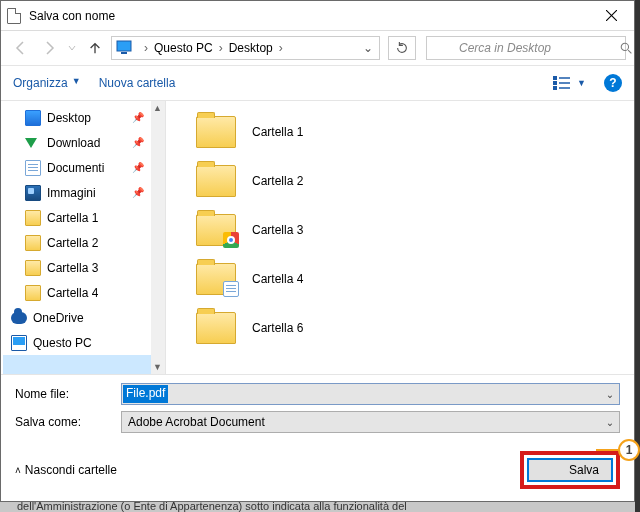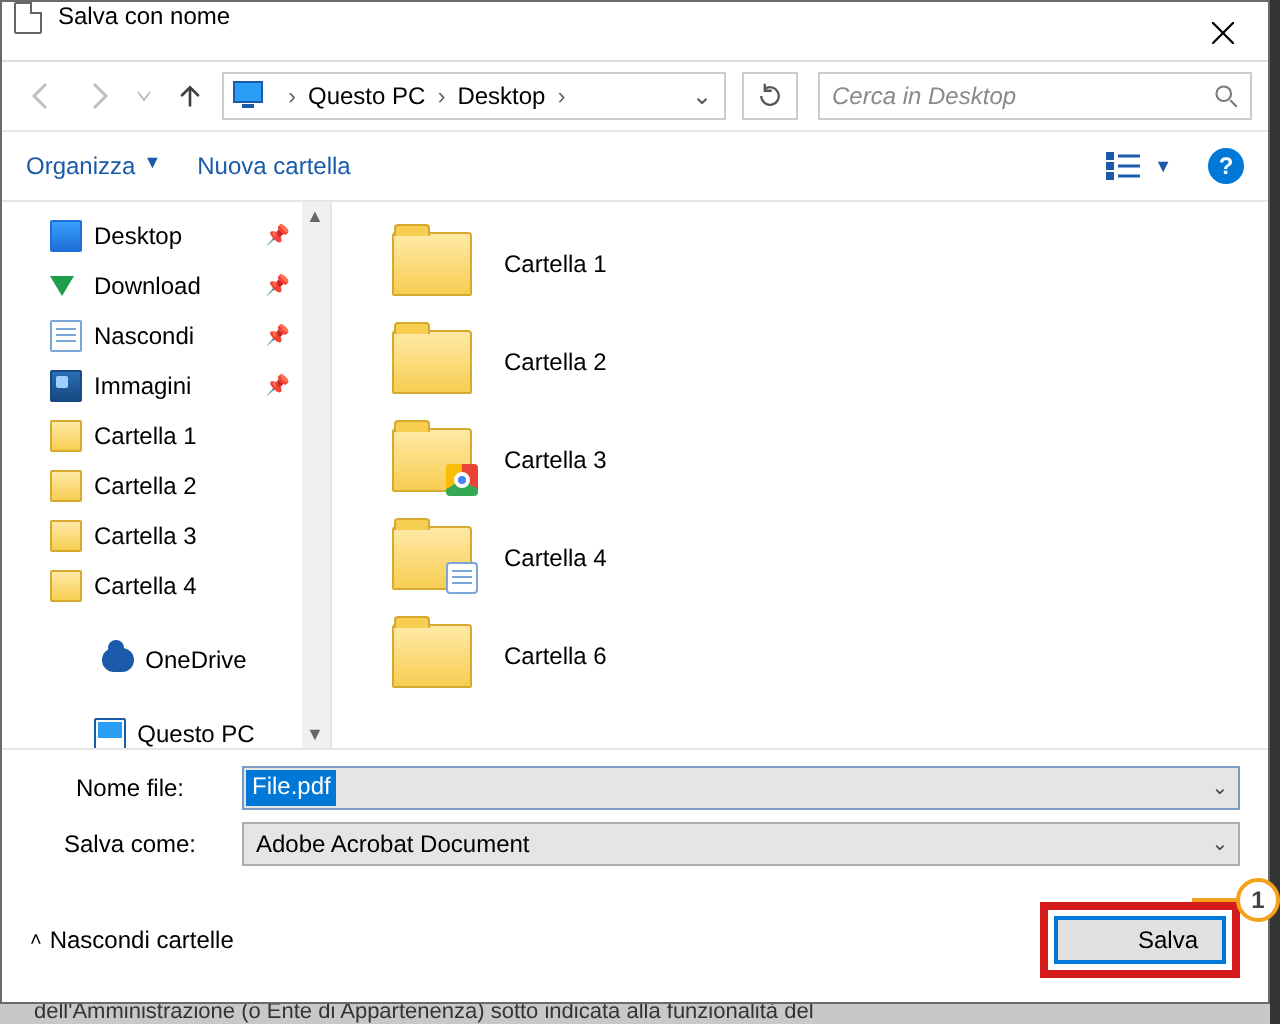--- a/index.html
+++ b/index.html
@@ -6,21 +6,21 @@
   body { background: #c8c8c8; width: 640px; height: 512px; overflow: hidden; position: relative; }
 
   .dialog {
     position: absolute; top: 0; left: 0; width: 635px; height: 502px;
     background: #fff; border: 1px solid #6a6a6a;
     display: flex; flex-direction: column;
   }
 
   
   .titlebar {
-    height: 30px; display: flex; padding-left: 6px;
+    height: 30px; display: flex; align-items: center; padding-left: 6px;
     border-bottom: 1px solid #dcdcdc;
   }
   .titlebar .doc-icon { width: 14px; height: 16px; border: 1px solid #666; border-radius: 1px; position: relative; margin-right: 8px; }
   .titlebar .doc-icon::after { content:""; position:absolute; top:-1px; right:-1px; width:5px; height:5px; background:#fff; border-left:1px solid #666; border-bottom:1px solid #666; }
   .titlebar .title { font-size: 12px; color:#000; flex:1; }
   .titlebar .close { width: 46px; height: 30px; display:flex; align-items:center; justify-content:center; cursor:pointer; }
   .titlebar .close svg { width:11px; height:11px; }
 
   
   .navrow {
@@ -31,21 +31,21 @@
 
   .breadcrumb {
     flex:1; height:24px; border:1px solid #ccc; display:flex; align-items:center; background:#fff; font-size:12px;
   }
   .bc-icon { width:20px; height:16px; margin:0 4px; }
   .bc-sep { padding:0 4px; color:#666; }
   .bc-item { padding: 0 2px; color:#000; cursor:pointer; }
   .bc-refresh { width:28px; height:24px; border:1px solid #ccc; display:flex; align-items:center; justify-content:center; cursor:pointer; margin-left:4px; }
 
   .searchbox {
-    width:217px; height:24px; border:1px solid #ccc; margin-left:6px; display:flex; align-items:center;
+    width:200px; height:24px; border:1px solid #ccc; margin-left:6px; display:flex; align-items:center;padding-left:26px;
   }
   .searchbox input { border:none; flex:1; font-size:12px; padding:0 6px; color:#777; outline:none; }
   .searchbox input::placeholder { color:#8a8a8a; font-style: italic; }
   .searchbox .mag { width:24px; display:flex; align-items:center; justify-content:center; color:#7a7a7a; }
 
   
   .toolbar {
     height: 36px; border-top:1px solid #e5e5e5; border-bottom:1px solid #e5e5e5;
     display:flex; align-items:center; padding: 0 12px; gap:18px;
   }
@@ -62,21 +62,21 @@
     width:165px; border-right:1px solid #e5e5e5; overflow-y:auto; font-size:12px; padding:4px 2px;
     position: relative;
   }
   .tree-scroll { width:14px; position:absolute; right:0; top:0; bottom:0; background:#f0f0f0; }
   .tree-scroll::before { content:"▲"; position:absolute; top:2px; left:2px; font-size:9px; color:#666; }
   .tree-scroll::after { content:"▼"; position:absolute; bottom:2px; left:2px; font-size:9px; color:#666; }
 
   .tree-item {
     height:25px; display:flex; align-items:center; padding-left:22px; gap:6px; cursor:pointer; position:relative;
   }
-  .tree-item.section { padding-left:8px; margin-top:12px;justify-content:center; }
+  .tree-item.section { padding-left:8px; margin-top:0; }
   .tree-item.selected { background:#cce8ff; }
   .tree-item .pin { position:absolute; right:18px; color:#7a7a7a; font-size:10px; }
   .tree-item .ticon { width:16px; height:16px; flex-shrink:0; }
   .tree-item .tlabel { white-space:nowrap; overflow:hidden; text-overflow:ellipsis; }
 
   .folder-ic { background: linear-gradient(#ffe9a6,#f7ce52); border:1px solid #d6a92f; border-radius:1px; }
   .desktop-ic { background: linear-gradient(#3aa0ff,#1e6fd9); border:1px solid #1e6fd9; border-radius:1px; }
   .download-ic { width:0; height:0; border-left:6px solid transparent; border-right:6px solid transparent; border-top:10px solid #1e9e4a; margin-top:3px; }
   .doc-ic { background:#fff; border:1px solid #7aa7d8; border-radius:1px; position:relative; }
   .doc-ic::after { content:""; position:absolute; left:2px; right:2px; top:3px; height:1px; background:#7aa7d8; box-shadow:0 3px 0 #7aa7d8, 0 6px 0 #7aa7d8; }
@@ -98,21 +98,21 @@
   .overlay.chrome { background: conic-gradient(#ea4335 0 120deg,#34a853 120deg 240deg,#fbbc05 240deg 360deg); border-radius:50%; }
   .overlay.chrome::after { content:""; position:absolute; inset:4px; background:#4285f4; border:2px solid #fff; border-radius:50%; }
   .overlay.doc { background:#fff; border:1px solid #7aa7d8; }
   .overlay.doc::after { content:""; position:absolute; left:2px; right:2px; top:3px; height:1px; background:#7aa7d8; box-shadow:0 3px 0 #7aa7d8, 0 6px 0 #7aa7d8; }
   .overlay.gear { background:#cfd8e2; border-radius:50%; }
   .file-row .fname { font-size:12px; }
 
   
   .formarea { padding:8px 14px 6px 14px; }
   .form-row { display:flex; align-items:center; margin-bottom:6px; }
-  .form-row label { width:106px; text-align:center; font-size:12px; padding-right:6px; }
+  .form-row label { width:106px; text-align:left; font-size:12px; padding-right:6px; }
   .form-row .combo {
     flex:1; height:22px; border:1px solid #7a9ac7; display:flex; align-items:center; font-size:12px; background:#e5e5e5;
     position:relative;
   }
   .form-row .combo input { border:none; flex:1; padding:0 4px; font-size:12px; outline:none; background:transparent; }
   .form-row .combo .sel { position:absolute; left:1px; top:1px; bottom:1px; background:#0078d7; color:#fff; padding:1px 3px 0 3px; font-size:12px; }
   .form-row .combo .dd { width:18px; text-align:center; color:#444; cursor:pointer; font-size:10px; }
   .form-row .combo.type { border-color:#adadad; padding-left:6px; }
 
   .footer {
@@ -254,21 +254,21 @@
         </div>
       <div class="tree-item">
           <div class="ticon">
             <div class="download-ic"></div>
           </div>
           <span class="tlabel">Download</span>
           <span class="pin">📌</span>
         </div>
       <div class="tree-item">
           <div class="ticon doc-ic"></div>
-          <span class="tlabel">Nascondi</span>
+          <span class="tlabel">Documenti</span>
           <span class="pin">📌</span>
         </div>
       <div class="tree-item">
           <div class="ticon img-ic"></div>
           <span class="tlabel">Immagini</span>
           <span class="pin">📌</span>
         </div>
       <div class="tree-item">
           <div class="ticon folder-ic"></div>
           <span class="tlabel">Cartella 1</span>

